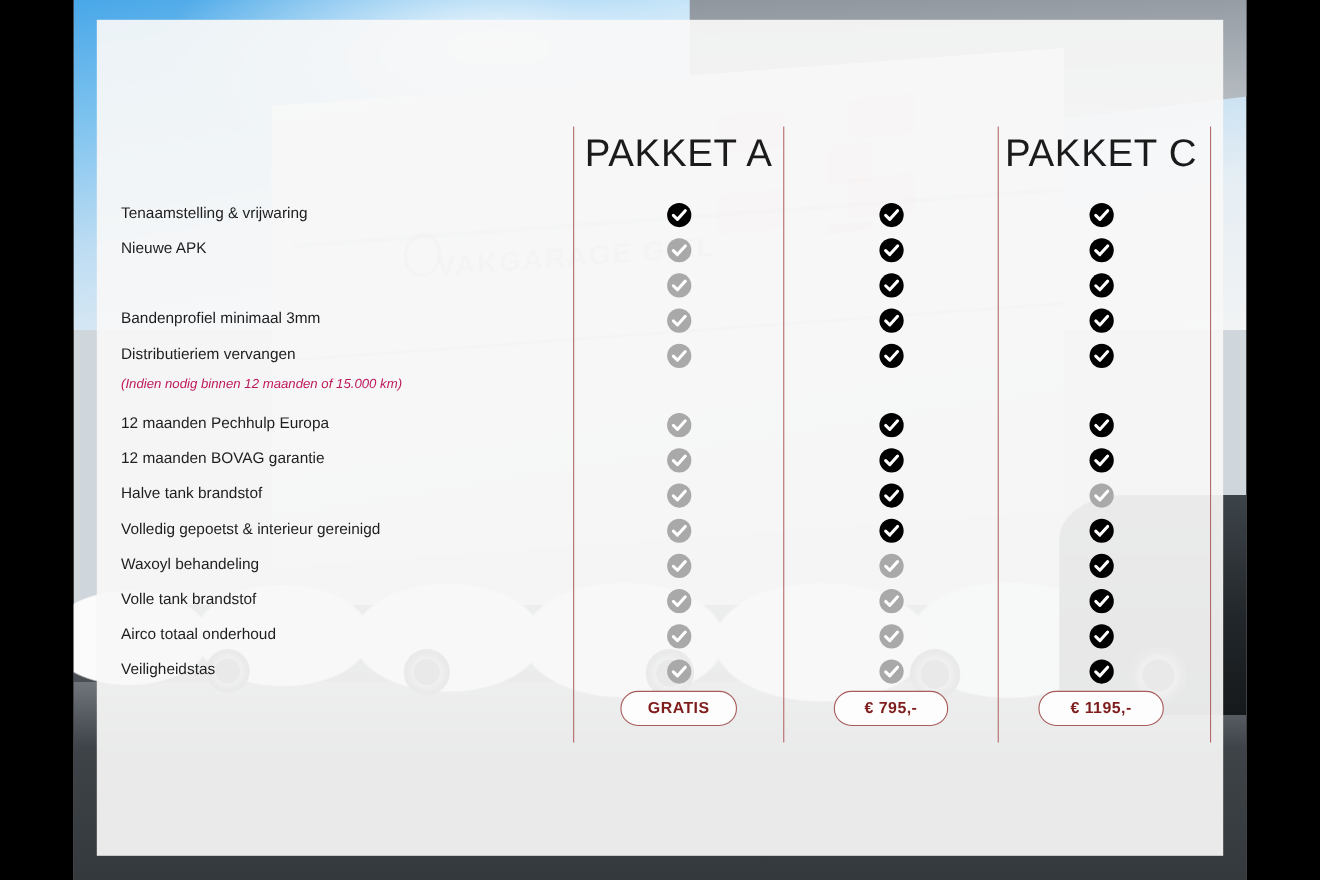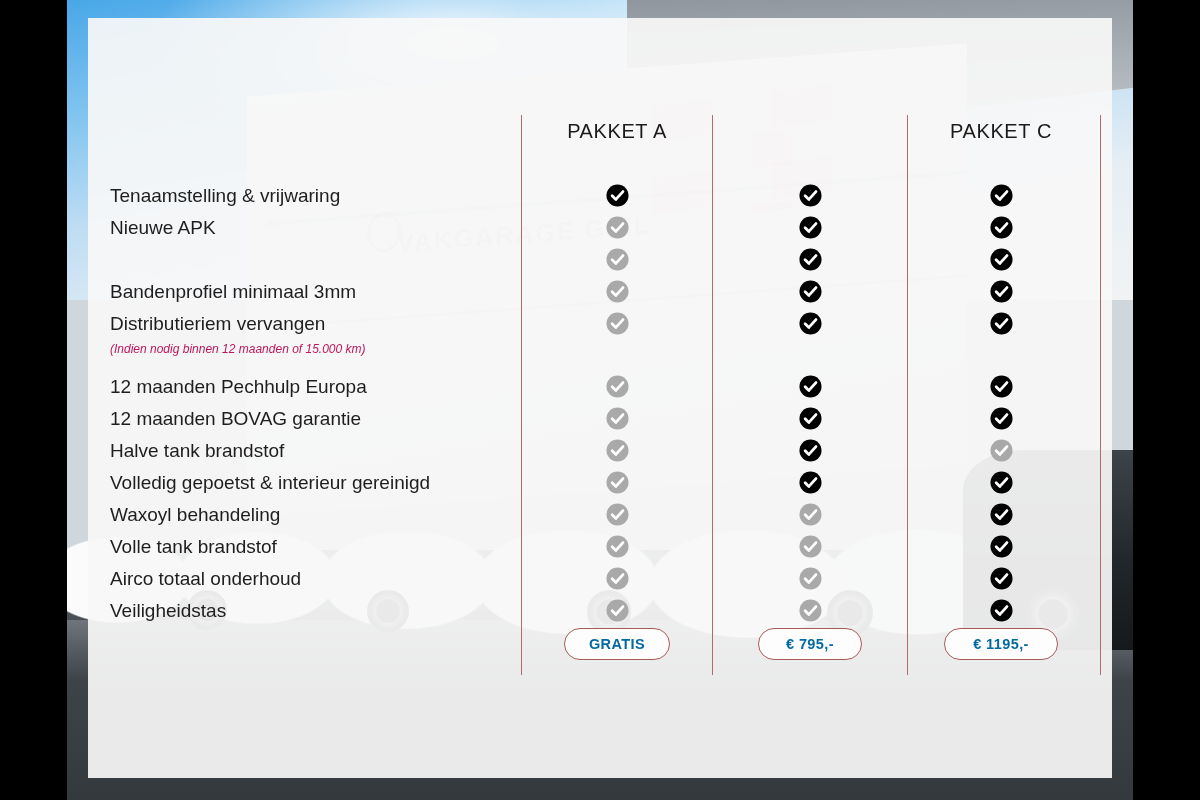--- a/index.html
+++ b/index.html
@@ -125,32 +125,32 @@
   .divider {
     position: absolute;
     width: 1px;
     background: #b46a6a;
     top: 97px; height: 560px;
   }
 
   .col-head {
     position: absolute;
     top: 102px;
-    font-size: 20px;
+    font-size: 35px;
     letter-spacing: .6px;
     color: #1b1b1b;
     font-weight: 400;
     text-align: center;
     white-space: nowrap;
   }
 
   .feature-label {
     position: absolute;
     left: 22px;
-    font-size: 19px;
+    font-size: 14px;
     color: #1e1e1e;
     white-space: nowrap;
     line-height: 1;
   }
   .feature-note {
     position: absolute;
     left: 22px;
     font-size: 12px;
     font-style: italic;
     color: #be185d;
@@ -163,21 +163,21 @@
     border-radius: 50%;
   }
   .chk svg { display: block; width: 23px; height: 23px; }
 
   .price-pill {
     position: absolute;
     height: 32px;
     border: 1px solid #a85b5b;
     border-radius: 16px;
     background: #fdfdfd;
-    color: #0369a1;
+    color: #7f1d1d;
     font-size: 14.5px;
     font-weight: bold;
     letter-spacing: .4px;
     display: flex;
     align-items: center;
     justify-content: center;
     white-space: nowrap;
   }
 </style>
 </head>

